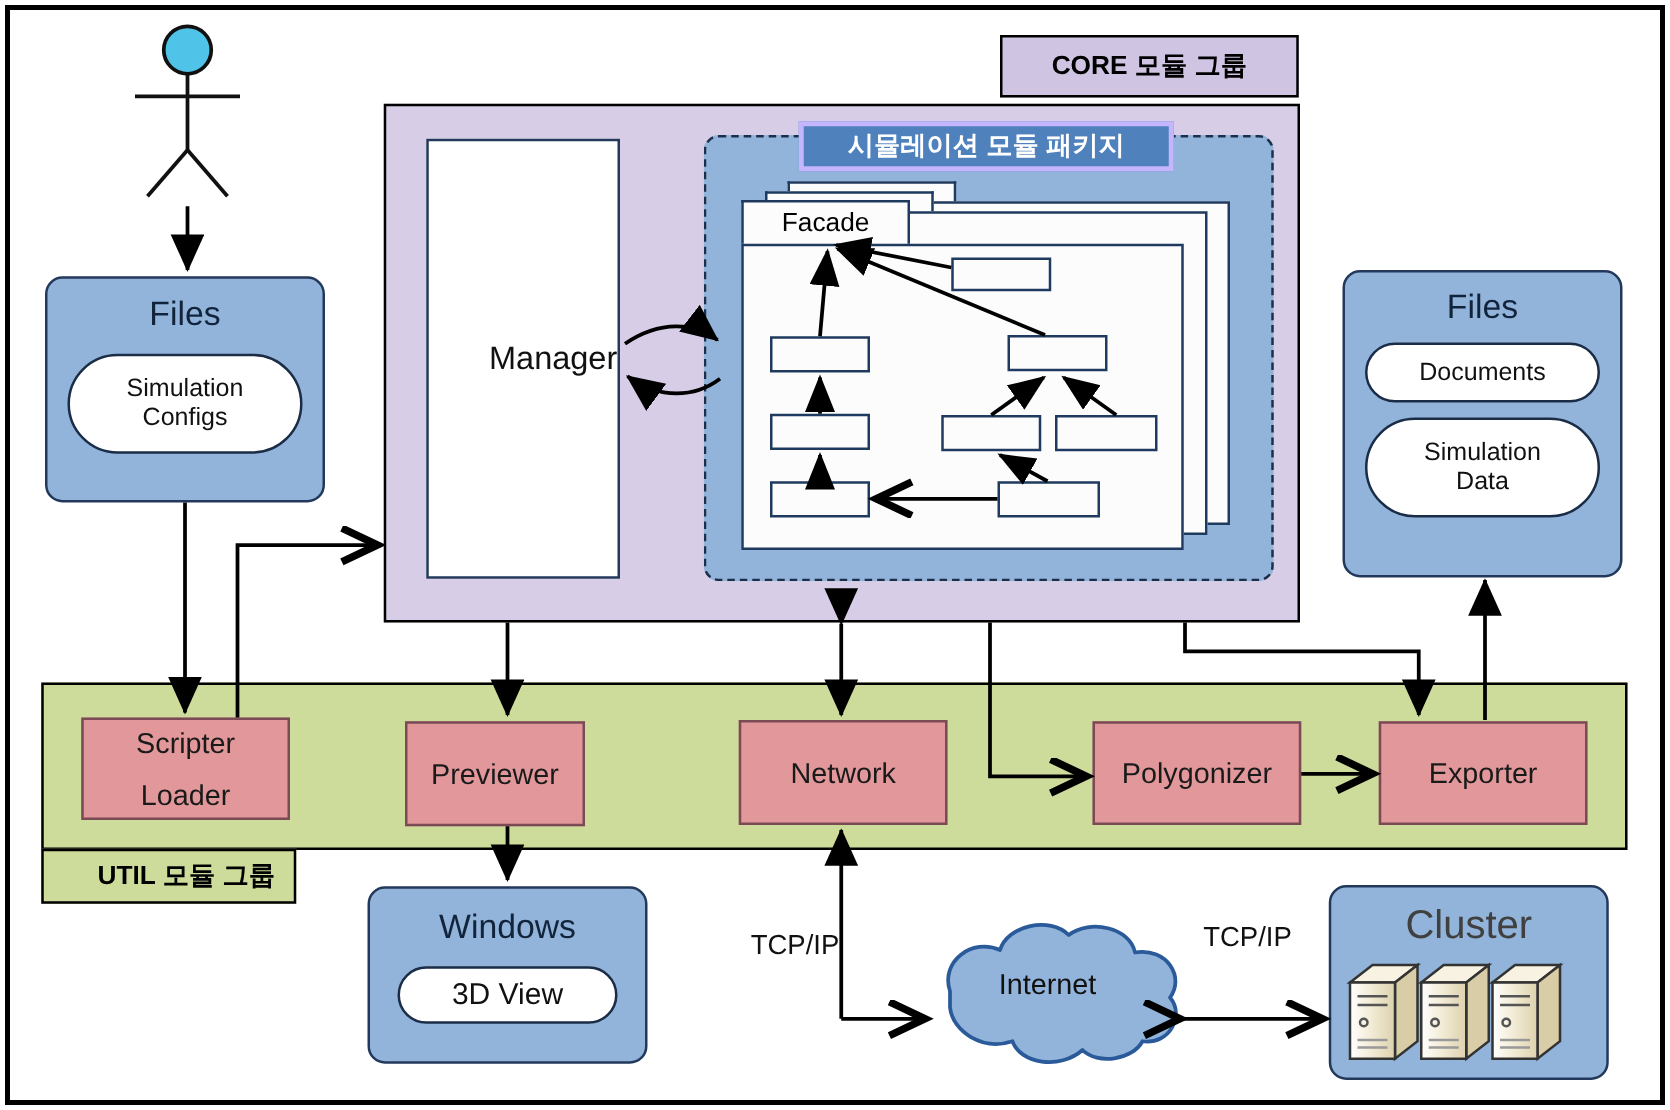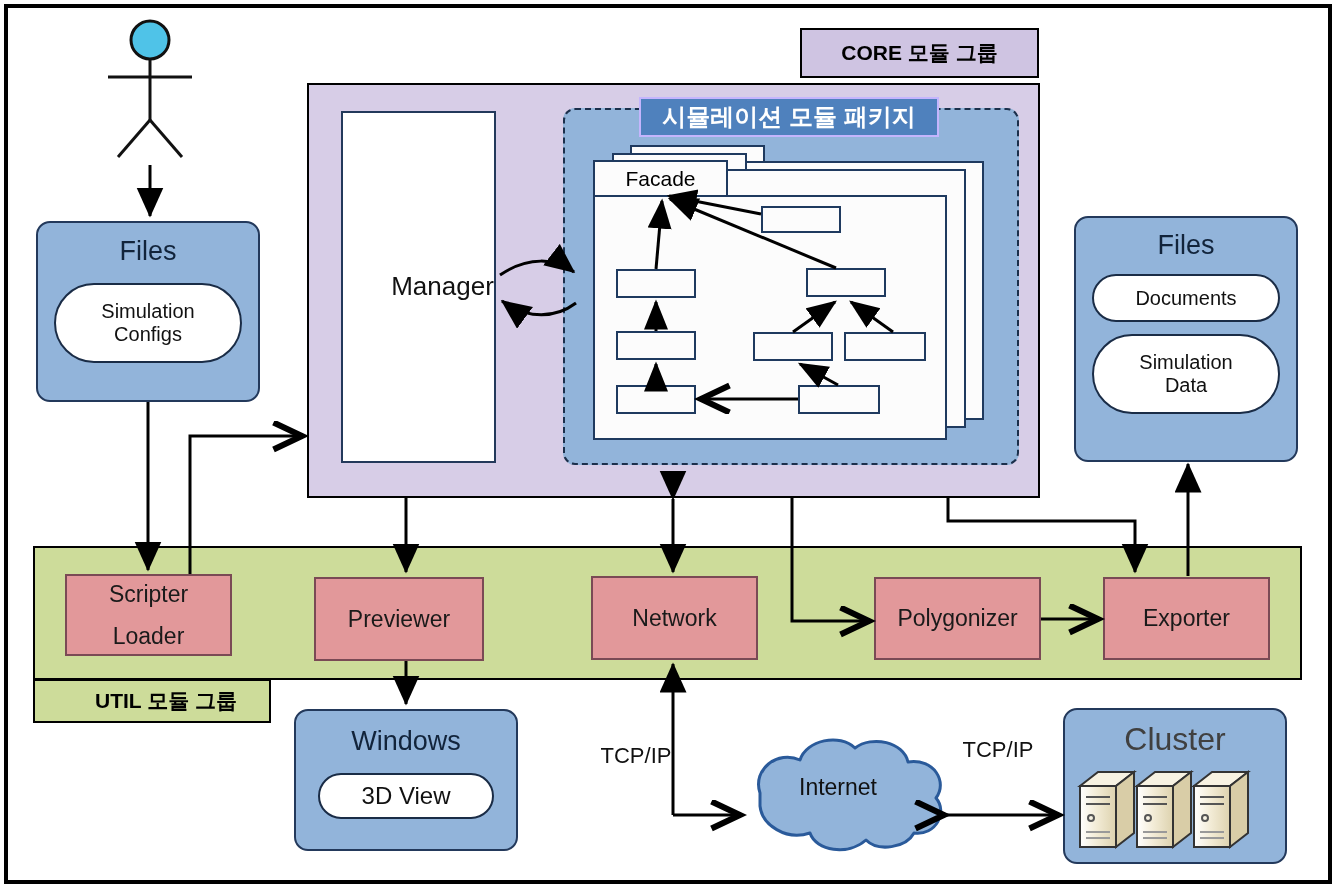--- a/index.html
+++ b/index.html
@@ -21,21 +21,21 @@
   .pill{background:#ffffff;border:2px solid #1a2c46;border-radius:999px;color:#111;}
 
   
   .mod{background:#e2989a;border:2px solid #7a4a55;font-size:23px;color:#1a1a1a;}
 
   
   .manager{background:#fff;border:2px solid #23395b;font-size:26px;color:#111;}
 
   
   .sim-panel{background:#92b4da;border:2px dashed #1b2f4b;border-radius:12px;}
-  .sim-tab{background:#4f81bd;border:2px solid #c4b5fd;color:#fff;font-weight:bold;font-size:24px;}
+  .sim-tab{background:#4f81bd;border:4px solid #c4b5fd;color:#fff;font-weight:bold;font-size:21px;}
   .pkg{background:#fcfcfc;border:2px solid #1f3a5f;}
   .pkg-tab{background:#fcfcfc;border:2px solid #1f3a5f;border-bottom:none;}
   .cls{background:#fcfcfc;border:2px solid #1f3a5f;font-size:20px;color:#111;}
 
   
   .lbl{font-size:22px;color:#111;}
   svg.ov{position:absolute;left:0;top:0;width:1336px;height:888px;pointer-events:none;}
 </style>
 </head>
 <body>
@@ -63,27 +63,27 @@
   <div class="abs cls" style="left:761px;top:206px;width:80px;height:27px;"></div>
   <div class="abs cls" style="left:616px;top:269px;width:80px;height:29px;"></div>
   <div class="abs cls" style="left:806px;top:268px;width:80px;height:29px;"></div>
   <div class="abs cls" style="left:616px;top:331px;width:80px;height:29px;"></div>
   <div class="abs cls" style="left:753px;top:332px;width:80px;height:29px;"></div>
   <div class="abs cls" style="left:844px;top:332px;width:82px;height:29px;"></div>
   <div class="abs cls" style="left:616px;top:385px;width:80px;height:29px;"></div>
   <div class="abs cls" style="left:798px;top:385px;width:82px;height:29px;"></div>
 
   <div class="abs util-band" style="left:33px;top:546px;width:1269px;height:134px;"></div>
-  <div class="abs util-tab ctr" style="left:33px;top:679px;width:238px;height:44px;padding-left:28px;">UTIL 모듈 그룹</div>
+  <div class="abs util-tab ctr" style="left:33px;top:679px;width:204px;height:44px;padding-left:28px;">UTIL 모듈 그룹</div>
 
   <div class="abs mod ctr col" style="left:65px;top:574px;width:167px;height:82px;gap:16px;">
     <div>Scripter</div>
     <div>Loader</div>
   </div>
-  <div class="abs mod ctr" style="left:314px;top:577px;width:170px;height:84px;">Previewer</div>
+  <div class="abs mod ctr" style="left:324px;top:577px;width:144px;height:84px;">Previewer</div>
   <div class="abs mod ctr" style="left:591px;top:576px;width:167px;height:84px;">Network</div>
   <div class="abs mod ctr" style="left:874px;top:577px;width:167px;height:83px;">Polygonizer</div>
   <div class="abs mod ctr" style="left:1103px;top:577px;width:167px;height:83px;">Exporter</div>
 
   <div class="abs node" style="left:36px;top:221px;width:224px;height:181px;">
     <div class="ctr" style="height:58px;font-size:27px;color:#12243b;">Files</div>
     <div class="pill ctr col" style="margin:2px 16px 0 16px;height:76px;font-size:20px;">
       <div>Simulation</div>
       <div>Configs</div>
     </div>

